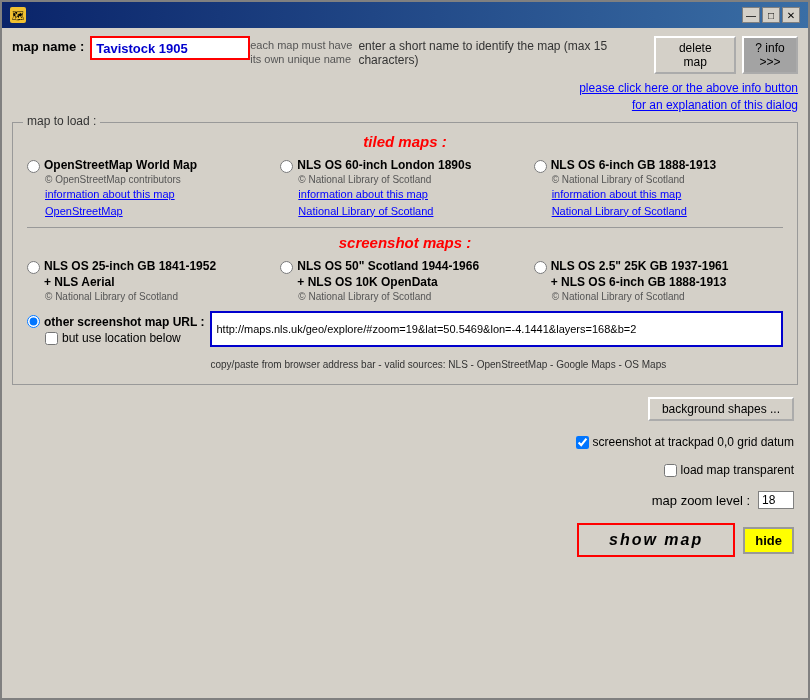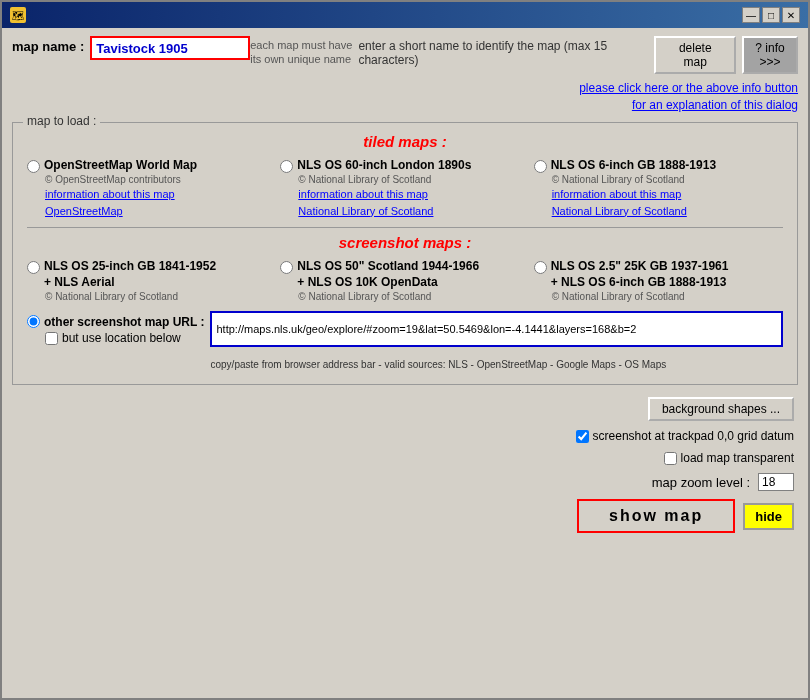--- a/index.html
+++ b/index.html
@@ -231,37 +231,38 @@
       display: flex;
       align-items: center;
       gap: 4px;
       margin-left: 18px;
       font-size: 12px;
     }
     .bottom-section {
       display: flex;
       flex-direction: column;
       align-items: flex-end;
-      gap: 8px;
+      gap: 14px;
       margin-top: 6px;
       padding-right: 4px;
     }
     .bottom-row {
       display: flex;
       align-items: center;
       gap: 8px;
     }
     .show-map-btn {
       background: #d4d0c8;
       border: 2px solid red;
       padding: 6px 30px;
       font-size: 16px;
       font-weight: bold;
       cursor: pointer;
       letter-spacing: 2px;
+      font-style: italic;
     }
     .hide-btn {
       background: #ffff00;
       border: 2px solid #999;
       padding: 4px 10px;
       font-size: 13px;
       font-weight: bold;
       cursor: pointer;
     }
     .checkbox-row {

